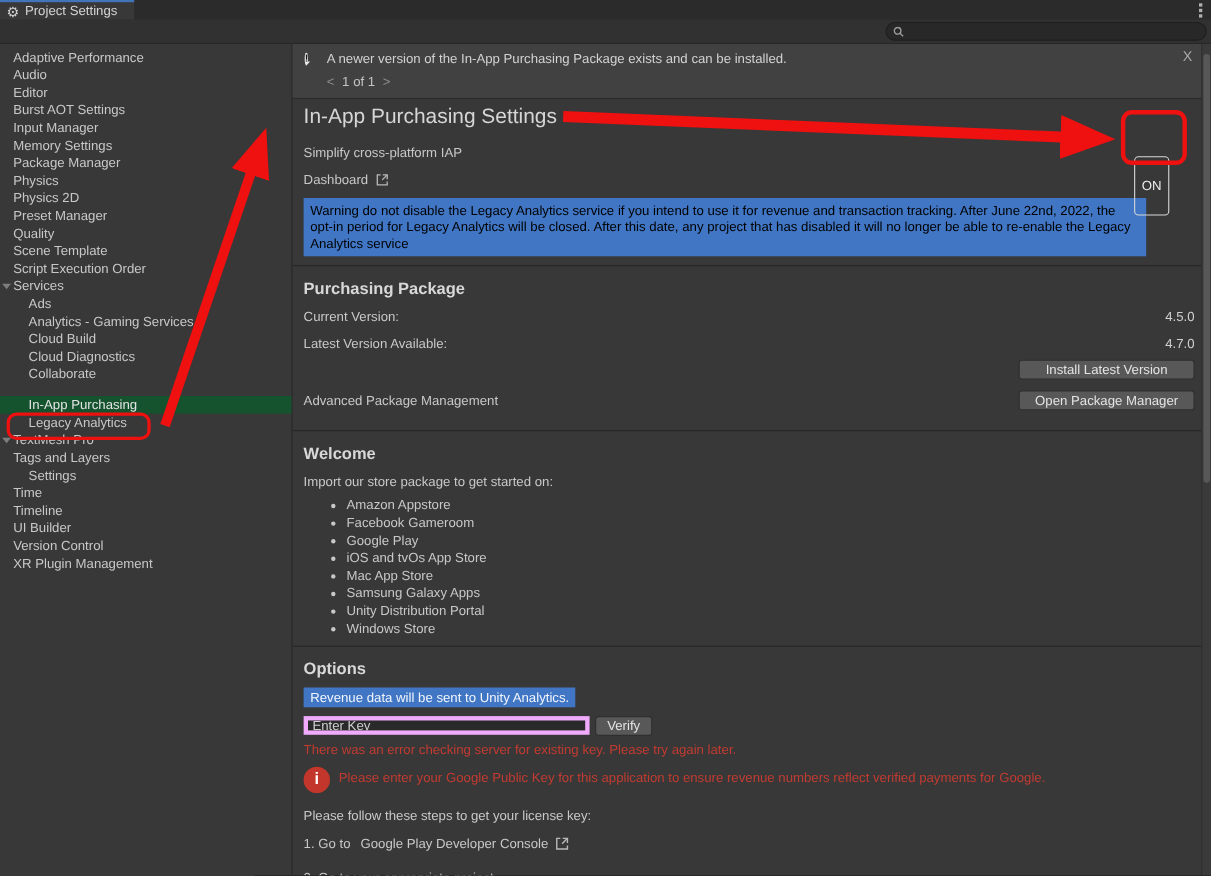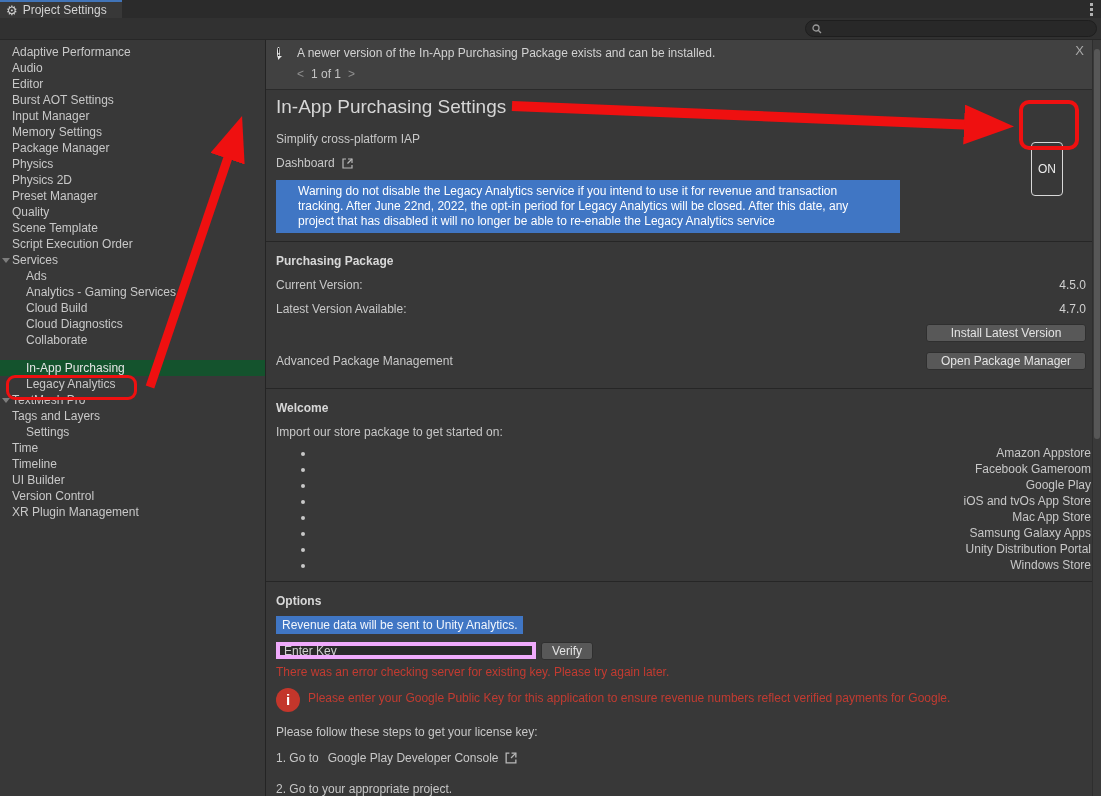--- a/index.html
+++ b/index.html
@@ -44,35 +44,35 @@
   .banner-msg{ position:absolute; left:31px; top:6px; color:#d2d2d2; }
   .pager{ position:absolute; left:31px; top:27px; display:flex; gap:7px; color:#c4c4c4;}
   .pager .chev{ color:#8f8f8f; }
   .banner-close{ position:absolute; right:17px; top:3px; color:#a8a8a8; font-size:13px; cursor:default;}
   .content{ padding:4px 10px 0 10px; }
   .page-title{ font-size:19px; font-weight:400; color:#d6d6d6; margin-top:2px; }
   .sub{ margin-top:14px; }
   .row-inline{ display:flex; align-items:center; gap:6px; }
   .dash-row{ margin-top:10px; }
   .extlink{ flex:none; display:inline-block; }
-  .warnbox{ margin-top:10px; width:624px; background:#4076c4; color:#ffffff;
-            padding:4px 22px; line-height:15px; }
+  .warnbox{ margin-top:10px; width:766px; background:#4076c4; color:#000000;
+            padding:4px 6px; line-height:15px; }
   .divider{ height:1px; background:#262626; margin:8px -10px 0 -10px; }
-  .h2{ font-size:12px; font-weight:bold; color:#d8d8d8; margin-top:12px; }
+  .h2{ font-size:15px; font-weight:bold; color:#d8d8d8; margin-top:12px; }
   .kv{ display:flex; margin-top:10px; padding-right:5px;}
   .kv .v{ margin-left:auto; color:#d0d0d0; }
   .btn{ background:#585858; border:1px solid #2f2f2f; border-radius:3px; color:#e3e3e3;
         font-size:12px; height:18px; line-height:15px; padding:0 10px; text-align:center;
         font-family:inherit; cursor:default;}
   .btn.wide{ width:160px; }
   .btn-row{ display:flex; justify-content:flex-end; margin-top:8px; padding-right:5px;}
   .adv-row{ display:flex; align-items:center; margin-top:10px; padding-right:5px;}
   .adv-row .sp{ flex:1; }
   .welcome-intro{ margin-top:10px; }
-  ul.stores{ margin:6px 0 0 39px;text-align:right; }
+  ul.stores{ margin:6px 0 0 39px; }
   ul.stores li{ height:16px; line-height:16px; list-style:disc; color:#c8c8c8;}
   .chip{ display:inline-block; background:#4076c4; color:#f2f6fc; padding:2px 6px; margin-top:8px;}
   .keyrow{ margin-top:8px; display:flex; gap:5px; }
   .keyinput{ width:260px; height:17px; background:#2a2a2a; border:4px solid #f0abfc;
              color:#cfcfcf; font-size:12px; padding:0 4px; font-family:inherit; outline:none;}
   .err{ color:#c23b31; }
   .err1{ margin-top:5px; }
   .google-row{ display:flex; align-items:flex-start; gap:8px; margin-top:9px; }
   .err-icon{ flex:none; width:24px; height:24px; border-radius:50%; background:#c3362b;
              color:#ffffff; font-weight:bold; font-size:15px; text-align:center; line-height:24px;}

